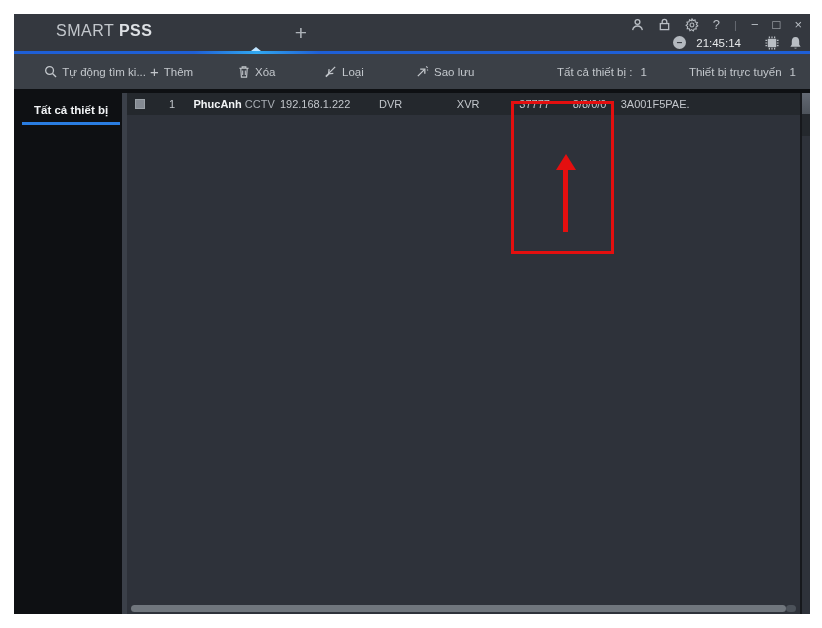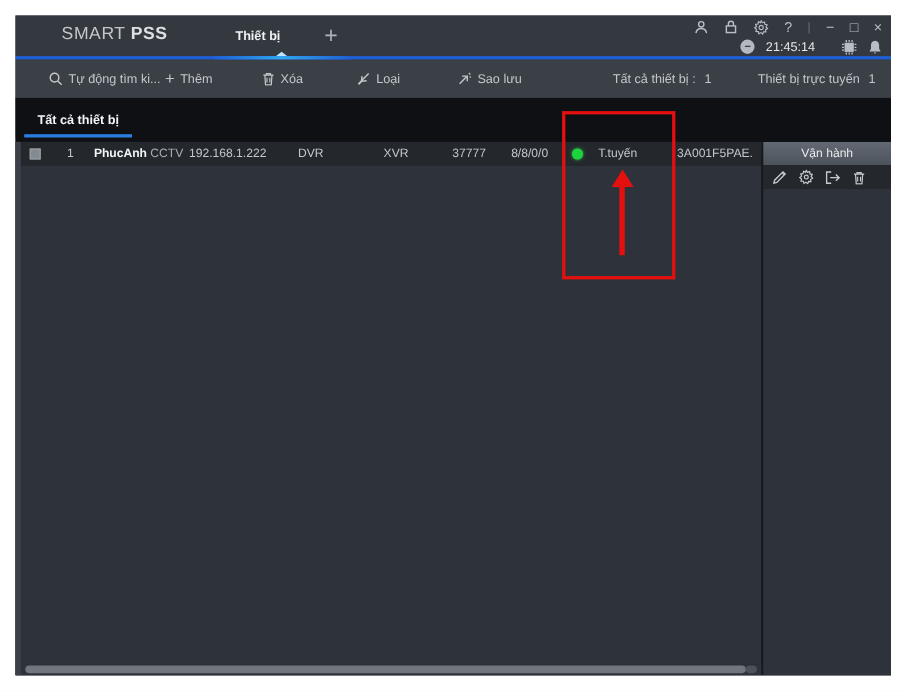--- a/index.html
+++ b/index.html
@@ -38,21 +38,21 @@
   .tool-add { margin-left:4px; width:88px; }
   .tool-add .plus { font-size:15px; color:#c3c7cc; }
   .tool-del { width:86px; }
   .tool-import { width:92px; }
   .tool-backup { width:100px; }
   .toolbar-right { margin-left:auto; display:flex; align-items:center; gap:42px; }
   .count-group { display:flex; align-items:center; gap:8px; }
   .ico { display:inline-flex; align-items:center; justify-content:center; }
 
   
-  .content { flex:1 1 auto; display:flex; flex-direction:column; background:#0e1013; overflow:hidden; }
+  .content { flex:1 1 auto; display:flex; flex-direction:row; background:#0e1013; overflow:hidden; }
   .tabstrip { height:36px; display:flex; align-items:flex-end; padding-left:6px; gap:4px; background:#0e1013; flex:0 0 auto; }
   .panel-tab { position:relative; padding:0 14px; height:30px; display:flex; align-items:center;
                font-size:11.5px; color:#878d94; cursor:default; }
   .panel-tab.active { color:#f2f4f6; font-weight:bold; }
   .panel-tab.active::after { content:""; position:absolute; left:2px; right:2px; bottom:0; height:3px; background:#2a7de1; }
 
   .tablewrap { flex:1 1 auto; display:flex; border-left:5px solid #3b4049; margin-top:4px; background:#2e323a; overflow:hidden; }
   .scrollpart { width:673px; flex:0 0 auto; display:flex; flex-direction:column; }
   .fixedcol { flex:1 1 auto; display:flex; flex-direction:column; border-left:2px solid #16181c; }
 
@@ -100,21 +100,20 @@
 <body>
 
 <div class="page">
   <div class="window">
 
     <div class="titlebar">
       <div class="brand">
         <span class="b1">SMART</span>
         <span class="b2">PSS</span>
       </div>
-      <div class="main-tab">Thiết bị</div>
       <div class="add-tab">+</div>
       <div class="tb-right">
         <div class="tb-row1">
           <span class="ico">
             <svg width="13" height="13" viewBox="0 0 14 14">
                 <circle cx="7" cy="4.4" r="2.6" fill="none" stroke="#b9bec4" stroke-width="1.4"></circle>
                 <path d="M1.8 13 C2.4 9.8 4.4 8.6 7 8.6 C9.6 8.6 11.6 9.8 12.2 13" fill="none" stroke="#b9bec4" stroke-width="1.4"></path>
               </svg>
           </span>
           <span class="ico">
@@ -231,24 +230,20 @@
             <div class="data-cell w-sn">1</div>
             <div class="data-cell w-name">
               <span class="name-primary">PhucAnh</span>
               <span class="name-secondary">CCTV</span>
             </div>
             <div class="data-cell w-ip">192.168.1.222</div>
             <div class="data-cell w-type">DVR</div>
             <div class="data-cell w-model">XVR</div>
             <div class="data-cell w-port">37777</div>
             <div class="data-cell w-chan">8/8/0/0</div>
-            <div class="data-cell w-status">
-              <span class="status-dot"></span>
-              <span>T.tuyến</span>
-            </div>
             <div class="data-cell w-serial">3A001F5PAE.</div>
           </div>
 
           <div class="body-fill"></div>
           <div class="scrollbar-track">
             <div class="scrollbar-thumb"></div>
             <div class="scrollbar-cap"></div>
           </div>
         </div>
 

